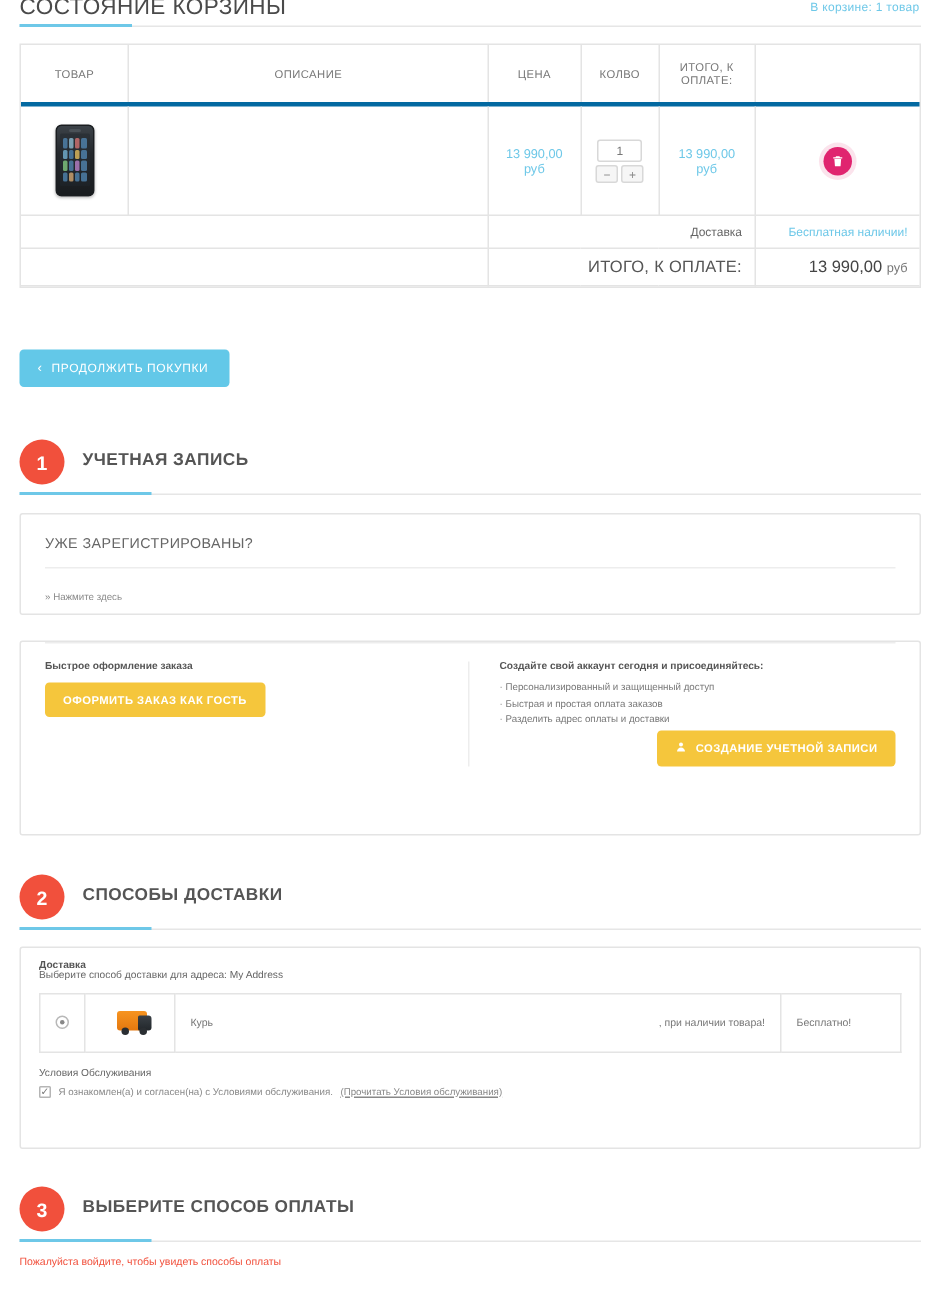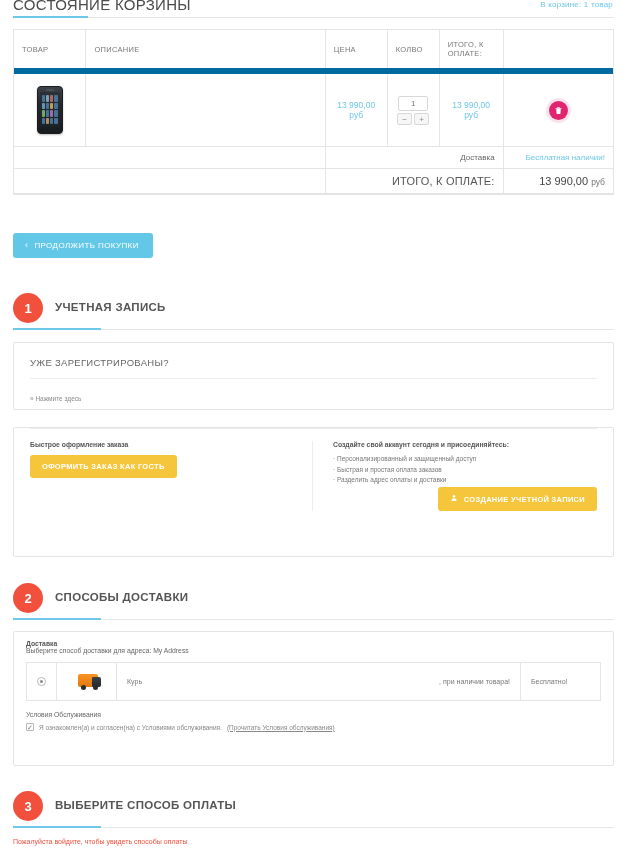--- a/index.html
+++ b/index.html
@@ -42,23 +42,23 @@
   .cart-table-wrap {
     position: absolute; left: 13px; top: 29px;
     width: 601px;
     border: 1px solid #e4e4e4;
     background: #fff;
   }
   table.cart { width: 100%; border-collapse: collapse; }
   table.cart th {
     font-size: 7.5px; font-weight: 400; color: #777;
     text-transform: uppercase; letter-spacing: .3px;
-    text-align: left; vertical-align: middle;
+    text-align: center; vertical-align: middle;
     padding: 10px 8px;
-    border-bottom: 6px solid #0369a1;
+    border-bottom: 3px solid #0369a1;
     height: 34px;
   }
   table.cart td {
     border-bottom: 1px solid #e4e4e4;
     vertical-align: middle;
     font-size: 8px;
     padding: 6px 8px;
     margin-left: 24px;
   }
   .col-prod  { width: 72px; border-right: 1px solid #e4e4e4; }
@@ -190,21 +190,21 @@
   .cols { display:flex; }
   .col-left { width: 282px; padding-right: 12px; }
   .col-right { flex:1; border-left: 1px solid #ededed; padding-left: 20px; }
 
   .lbl-bold { font-size: 6.8px; font-weight: 700; color:#555; margin-bottom: 7px; }
   .btn-yellow {
     background: #f5c63c; color:#fff; border:none; cursor:pointer;
     font-size: 7.5px; font-weight: 700; letter-spacing:.3px;
     text-transform: uppercase; padding: 7px 12px; border-radius: 3px;
     font-family:"Liberation Sans", sans-serif;
-    display:inline-flex; align-items:flex-end; gap:6px;
+    display:inline-flex; align-items:flex-start; gap:6px;
   }
   ul.benefits { list-style:none; margin: 6px 0 0 0; padding:0; }
   ul.benefits li { font-size: 6.5px; color:#777; margin-bottom: 3.5px; }
   ul.benefits li::before { content:"· "; color:#999; }
 
   
   .ship-head { font-size: 6.8px; color:#666; padding: 8px 12px 2px 12px; }
   .ship-head .b { font-weight:700; color:#555; display:block; }
   table.ship { width: calc(100% - 24px); margin: 6px 12px 0 12px; border-collapse: collapse; }
   table.ship td {

